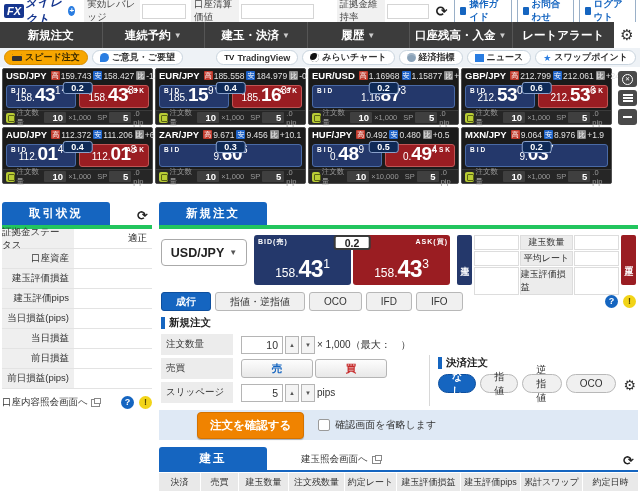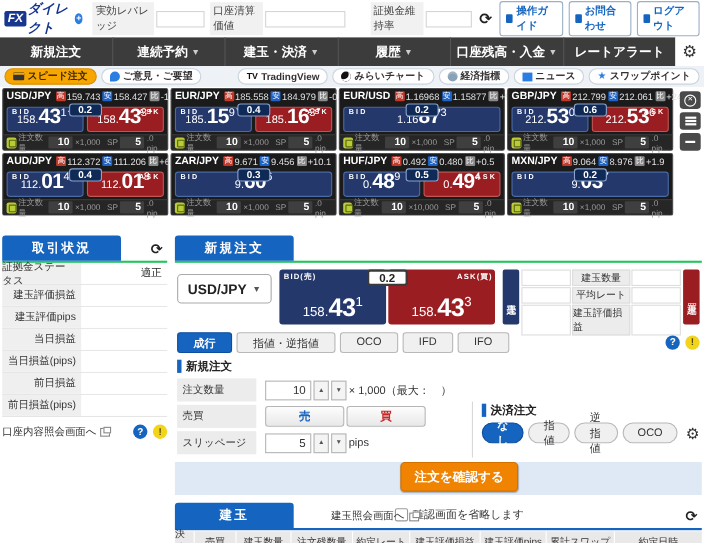--- a/index.html
+++ b/index.html
@@ -1,21 +1,21 @@
 <!DOCTYPE html>
 <html><head>
 <meta charset="utf-8">
 <style>
   html,body{margin:0;padding:0;background:#fff;}
   *{box-sizing:border-box;}
   .app{width:640px;height:494px;position:relative;background:#fff;overflow:hidden;
        font-family:"Liberation Sans","DejaVu Sans",sans-serif;font-size:11px;color:#222;}
 
   
-  .topbar{height:34px;display:flex;align-items:center;gap:5px;padding:0 4px;background:#fff;}
+  .topbar{height:22px;display:flex;align-items:center;gap:5px;padding:0 4px;background:#fff;}
   .logo{display:flex;align-items:center;gap:1px;margin-right:4px;}
   .logo-fx{background:#16368f;color:#fff;font-weight:bold;font-style:italic;font-size:11px;padding:1px 3px;border-radius:2px;}
   .logo-name{color:#16368f;font-weight:bold;font-style:italic;font-size:12px;}
   .logo-plus{width:10px;height:10px;border-radius:50%;background:#2a7de1;color:#fff;font-size:8px;line-height:10px;text-align:center;font-weight:bold;}
   .hfield{display:flex;align-items:center;gap:2px;}
   .hfield .lbl{font-size:9.5px;color:#444;background:#f1f1f1;padding:2px 3px;}
   .hfield .box{height:15px;background:#fff;border:1px solid #d5d5d5;}
   .refresh{font-size:14px;font-weight:bold;color:#222;margin:0 2px;cursor:pointer;}
   .hbtn{display:flex;align-items:center;gap:3px;border:1px solid #9ab0c8;border-radius:3px;padding:2px 5px;color:#1565c0;font-size:9.5px;font-weight:bold;background:#fff;cursor:pointer;}
   .hbtn .bic{width:8px;height:8px;background:#1565c0;display:inline-block;border-radius:1px;}
@@ -71,21 +71,21 @@
   .lock:after{content:"";position:absolute;left:2px;top:2px;width:5px;height:5px;border:1px solid #5a6414;border-radius:1px;}
   .fval{background:#3f3f3f;color:#fff;font-weight:bold;font-size:9.5px;padding:0 3px;min-width:22px;text-align:right;border-radius:1px;}
   .edge-btns{position:absolute;right:3px;top:4px;display:flex;flex-direction:column;gap:3px;}
   .ebtn{width:19px;height:16px;background:#4a4a4a;border-radius:3px;display:flex;align-items:center;justify-content:center;cursor:pointer;}
   .ebtn .circ{width:11px;height:11px;border:1px solid #fff;border-radius:50%;color:#fff;font-size:6px;line-height:9px;text-align:center;}
   .ebtn .lines{width:10px;height:2px;background:#fff;box-shadow:0 3px 0 #fff,0 6px 0 #fff;margin-bottom:6px;}
   .ebtn .dash{width:9px;height:2px;background:#fff;}
 
   
   .content{display:flex;gap:7px;padding:16px 2px 0 2px;}
-  .tab-row{display:flex;align-items:flex-end;border-bottom:2px solid #22c55e;}
+  .tab-row{display:flex;align-items:flex-end;border-bottom:4px solid #22c55e;}
   .tab-blue{background:#1565c0;color:#fff;font-weight:bold;font-size:11.5px;text-align:center;
             padding:4px 0;width:108px;border-radius:3px 3px 0 0;letter-spacing:2px;cursor:pointer;}
   .trefresh{margin-left:auto;font-size:13px;font-weight:bold;color:#222;cursor:pointer;padding:0 4px 2px 0;}
 
   
   .side{width:150px;flex-shrink:0;}
   .srow{display:flex;height:20px;border-bottom:1px solid #e3e3e3;font-size:9.5px;}
   .srow .sl{width:72px;background:#efefef;display:flex;align-items:center;justify-content:flex-end;padding-right:5px;color:#333;}
   .srow .sv{flex:1;display:flex;align-items:center;justify-content:flex-end;padding-right:5px;background:#fff;color:#222;}
   .sfoot{display:flex;align-items:center;gap:3px;margin-top:7px;font-size:9.5px;color:#333;}
@@ -134,32 +134,32 @@
   .num-in{width:42px;height:18px;border:1px solid #b5b5b5;background:#fff;text-align:right;padding-right:4px;font-size:10.5px;line-height:17px;}
   .spin{width:14px;height:18px;border:1px solid #b5b5b5;background:#f4f4f4;font-size:6px;color:#555;display:flex;align-items:center;justify-content:center;cursor:pointer;}
   .sbtn{width:72px;height:19px;border:1px solid #b5b5b5;border-radius:3px;background:linear-gradient(#fdfdfd,#e8e8e8);display:flex;align-items:center;justify-content:center;font-size:10.5px;font-weight:bold;cursor:pointer;}
   .sbtn.sell{color:#1565c0;} .sbtn.buy{color:#c62828;}
   .copt{height:19px;border-radius:3px;font-size:10px;display:flex;align-items:center;justify-content:center;padding:0 13px;cursor:pointer;}
   .copt.active{background:#1565c0;color:#fff;font-weight:bold;border:1px solid #0d4f9e;border-radius:10px;}
   .copt.idle{background:#f0f0f0;color:#333;border:1px solid #b8b8b8;border-radius:10px;}
   .gear2{font-size:14px;color:#333;margin-left:3px;cursor:pointer;}
   .copts{display:flex;gap:4px;align-items:flex-end;}
 
-  .confirm-bar{margin-top:4px;height:30px;background:#dfe9f5;display:flex;align-items:center;gap:14px;padding-left:38px;flex-direction:column;}
+  .confirm-bar{margin-top:4px;height:30px;background:#dfe9f5;display:flex;align-items:center;gap:14px;padding-left:38px;}
   .confirm-btn{background:#f08300;border:1px solid #d47200;border-radius:4px;color:#fff;font-weight:bold;font-size:11.5px;padding:5px 12px;cursor:pointer;box-shadow:0 1px 1px rgba(0,0,0,.25);}
   .chkwrap{display:flex;align-items:center;gap:5px;font-size:10px;color:#333;}
   .chk{width:12px;height:12px;border:1px solid #9a9a9a;background:#fff;border-radius:2px;cursor:pointer;}
 
   
   .positions{margin-top:7px;}
   .pos-tabrow{display:flex;align-items:flex-end;border-bottom:2px solid #1565c0;}
   .pos-link{display:flex;align-items:center;gap:4px;font-size:9.5px;color:#333;margin-left:34px;padding-bottom:4px;cursor:pointer;}
   .pos-head{display:flex;background:#e9e9e9;height:18px;margin-top:1px;}
   .pos-col{display:flex;align-items:center;justify-content:center;font-size:9px;color:#333;border-right:1px solid #fff;}
-  .pos-col:nth-child(1){width:18px;} .pos-col:nth-child(2){width:38px;}
+  .pos-col:nth-child(1){width:42px;text-align:right;} .pos-col:nth-child(2){width:38px;}
   .pos-col:nth-child(3){width:50px;} .pos-col:nth-child(4){width:56px;}
   .pos-col:nth-child(5){width:52px;} .pos-col:nth-child(6){width:64px;}
   .pos-col:nth-child(7){width:60px;} .pos-col:nth-child(8){width:62px;}
   .pos-col:nth-child(9){flex:1;border-right:none;}
   .pos-body{height:12px;background:#fff;}
 </style>
 </head>
 <body>
 
 <div class="app">
@@ -566,33 +566,37 @@
       <div class="tab-row">
         <div class="tab-blue">取引状況</div>
         <span class="trefresh">⟳</span>
       </div>
       <div id="side-rows">
           <div class="srow">
             <span class="sl">証拠金ステータス</span>
             <span class="sv">適正</span>
           </div>
           <div class="srow">
+            <span class="sl">口座資産</span>
+            <span class="sv"></span>
+          </div>
+          <div class="srow">
             <span class="sl">建玉評価損益</span>
             <span class="sv"></span>
           </div>
           <div class="srow">
             <span class="sl">建玉評価pips</span>
             <span class="sv"></span>
           </div>
           <div class="srow">
+            <span class="sl">当日損益(pips)</span>
+            <span class="sv"></span>
+          </div>
+          <div class="srow">
             <span class="sl">当日損益</span>
-            <span class="sv"></span>
-          </div>
-          <div class="srow">
-            <span class="sl">当日損益(pips)</span>
             <span class="sv"></span>
           </div>
           <div class="srow">
             <span class="sl">前日損益</span>
             <span class="sv"></span>
           </div>
           <div class="srow">
             <span class="sl">前日損益(pips)</span>
             <span class="sv"></span>
           </div>

